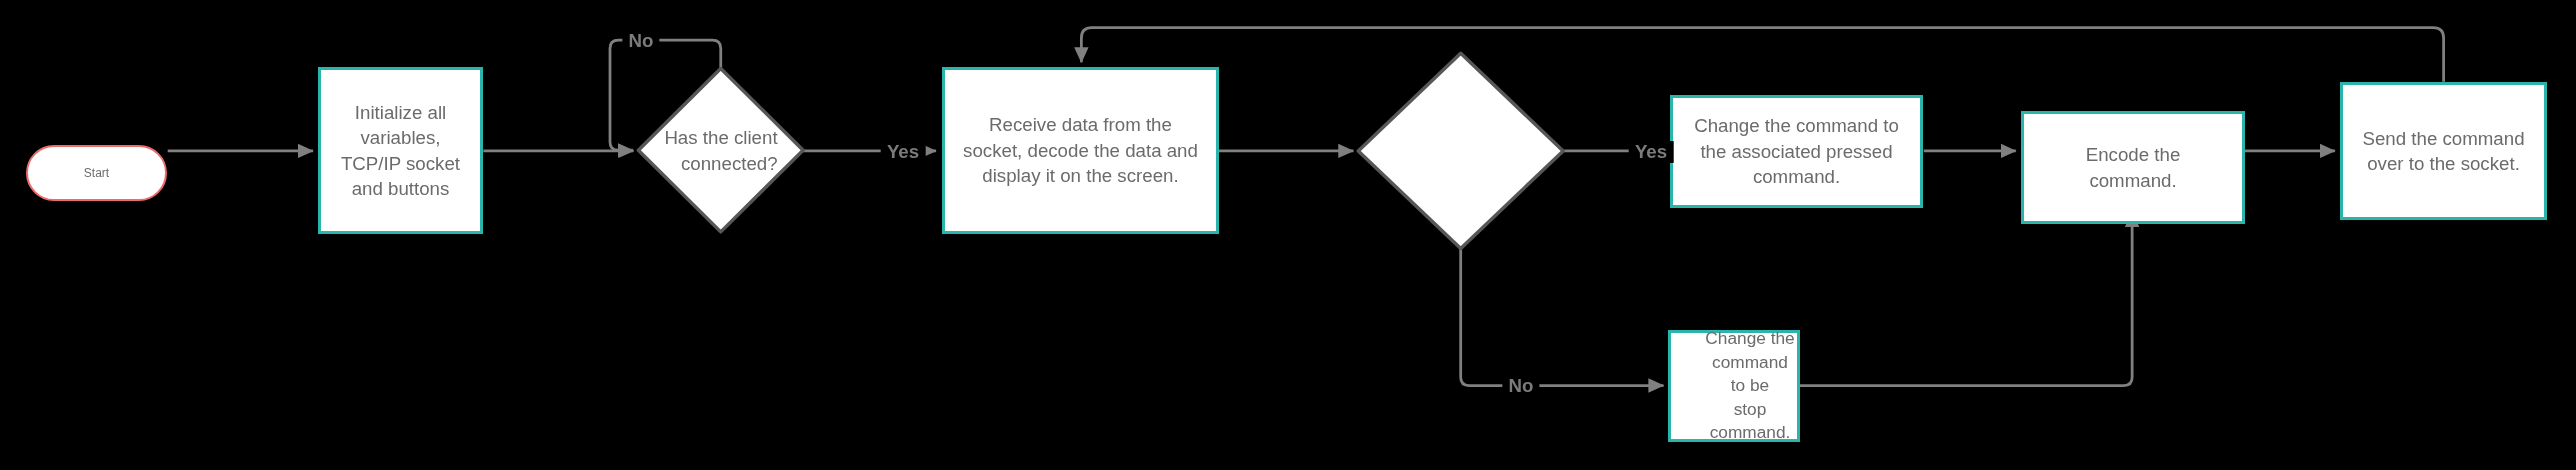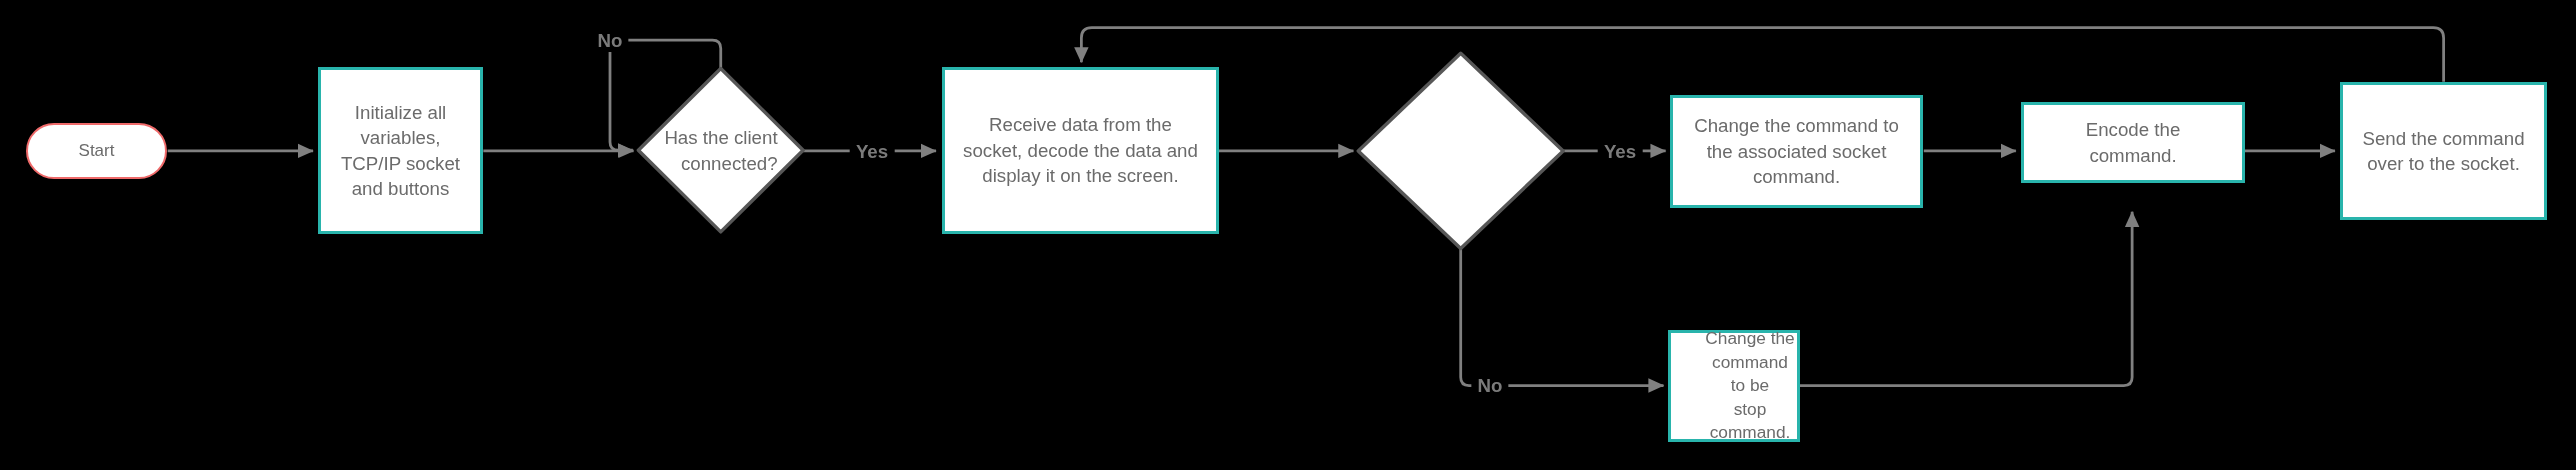--- a/index.html
+++ b/index.html
@@ -13,30 +13,30 @@
     overflow:hidden; font-family:"Liberation Sans","DejaVu Sans",sans-serif;
   }
   .edges{position:absolute; left:0; top:0; width:2576px; height:470px;}
   .node{
     position:absolute; box-sizing:border-box; background:var(--fill);
     display:flex; align-items:center; justify-content:center; text-align:center;
     color:var(--text); font-size:18.7px; line-height:1.36;
   }
   .node-label{white-space:pre-line; display:block;}
   .process{border:3.5px solid var(--teal);}
-  .terminator{border:2.8px solid var(--red); border-radius:28px; font-size:17px;}
+  .terminator{border:2.8px solid var(--red); border-radius:28px; font-size:12px;margin-top:22px;}
   .decision-label{
     position:absolute; box-sizing:border-box; background:transparent;
     display:flex; align-items:center; justify-content:center; text-align:right;
     color:var(--text); font-size:18.7px; line-height:1.36;
   }
   .edge-label{
     position:absolute; transform:translate(-50%,-50%);
     background:var(--bg); color:var(--label);
-    font-size:18.7px; font-weight:bold; padding:0 6.2px; white-space:nowrap;
+    font-size:18.7px; font-weight:bold; padding:0 6.2px; white-space:nowrap;margin-left:31px;
   }
   svg .wire{stroke:var(--connector); stroke-width:4; fill:none;}
   svg .shape{fill:var(--fill); stroke:var(--decision); stroke-width:5; stroke-linejoin:round;}
 </style>
 </head>
 <body>
 
 <div class="canvas">
 
   <svg class="edges" width="2576" height="470" viewBox="0 0 3721 679" xmlns="http://www.w3.org/2000/svg">
@@ -80,25 +80,25 @@
 
   <div class="node process" style="left:942px; top:67px; width:277px; height:167px;">
     <span class="node-label">Receive data from the
 socket, decode the data and
 display it on the screen.</span>
   </div>
 
 
   <div class="node process" style="left:1670px; top:95px; width:253px; height:113px;">
     <span class="node-label">Change the command to
-the associated socket
+the associated pressed
 command.</span>
   </div>
 
-  <div class="node process" style="left:2021px; top:102px; width:224px; height:81px;">
+  <div class="node process" style="left:2021px; top:111px; width:224px; height:113px;">
     <span class="node-label">Encode the
 command.</span>
   </div>
 
   <div class="node process" style="left:2340px; top:82px; width:207px; height:138px;">
     <span class="node-label">Send the command
 over to the socket.</span>
   </div>
 
   <div class="node process" style="left:1668px; top:330px; width:132px; height:112px; font-size:17.3px;padding-left:32px;">

